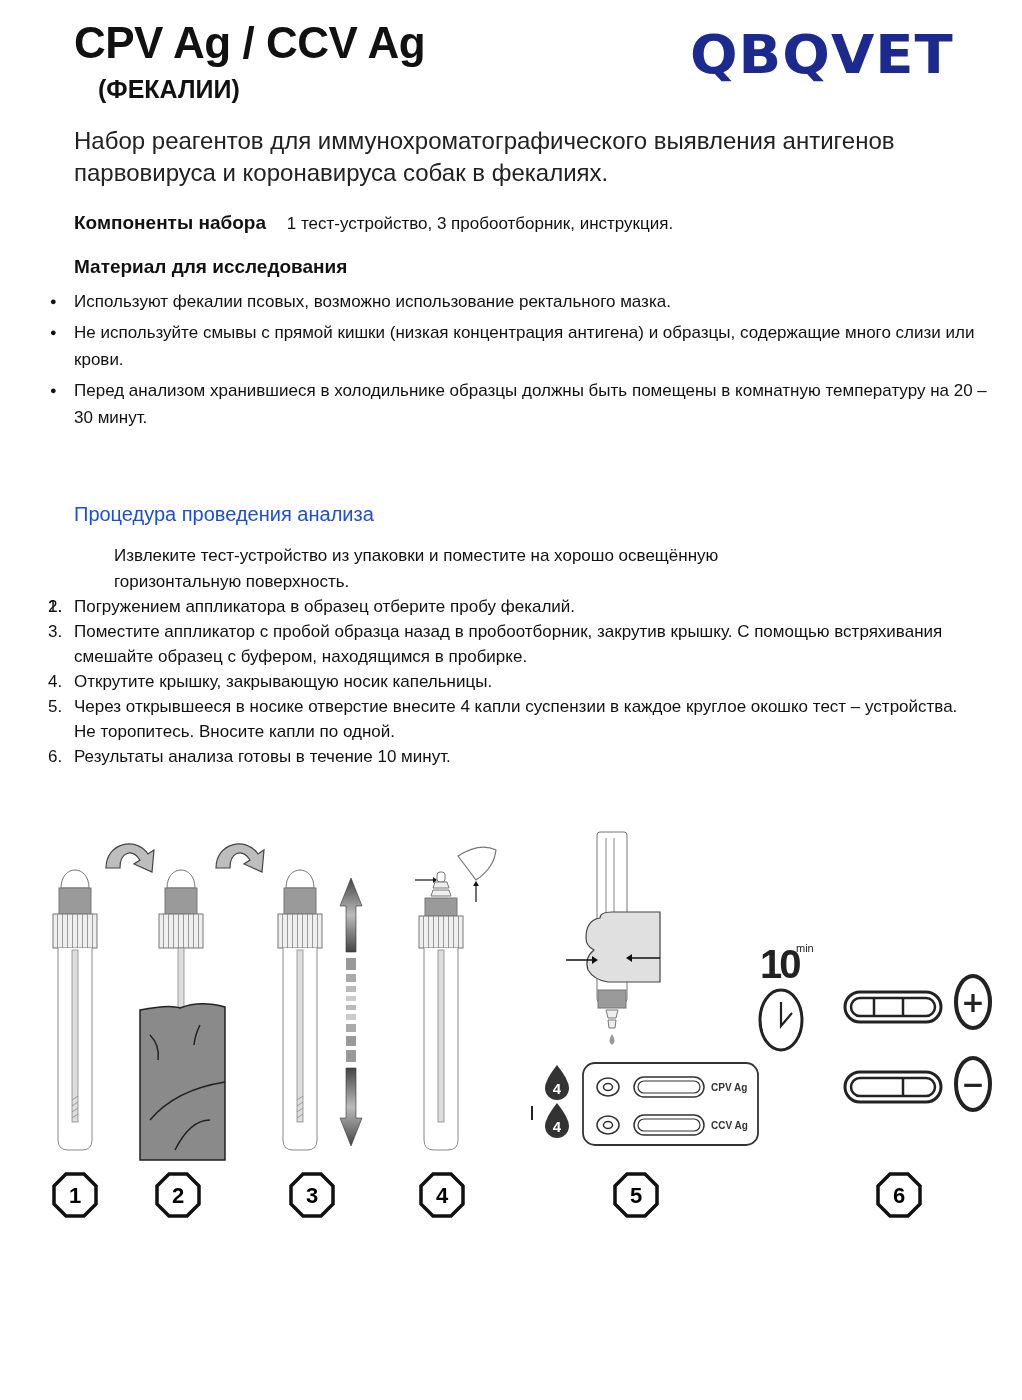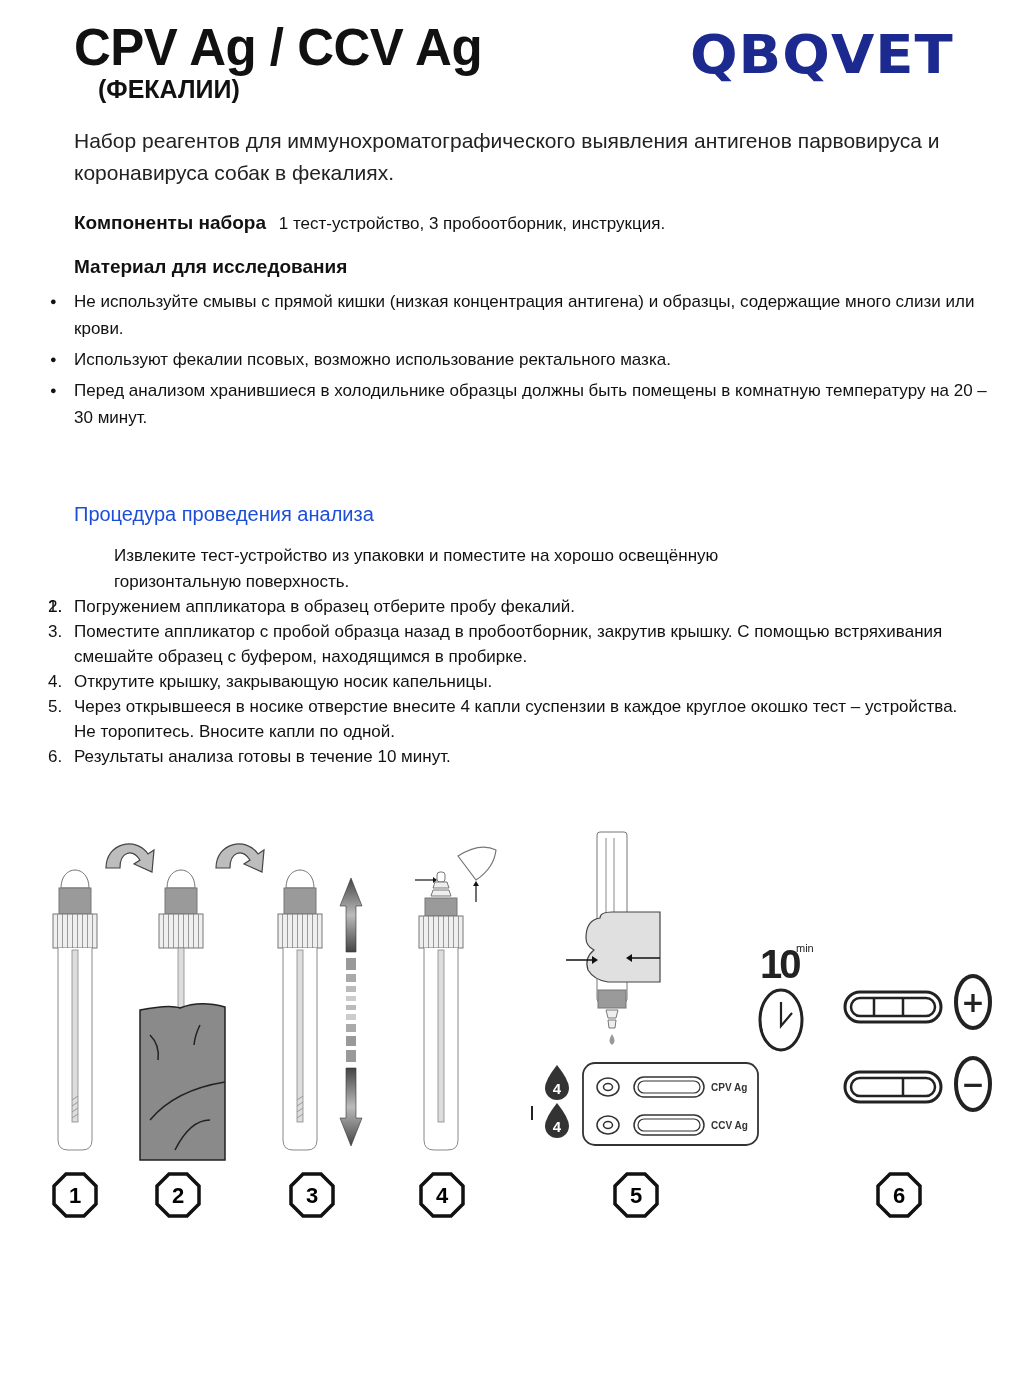--- a/index.html
+++ b/index.html
@@ -1,26 +1,26 @@
 <!DOCTYPE html>
 <html><head>
 <meta charset="utf-8">
 <style>
   * { box-sizing: border-box; margin: 0; padding: 0; }
   html, body { width: 1022px; height: 1400px; background: #ffffff; overflow: hidden; }
   body { position: relative; font-family: "Liberation Sans", sans-serif; color: #111; }
 
-  .title { position: absolute; left: 74px; top: 18px; font-size: 51px; font-weight: bold; letter-spacing: -0.5px; color: #111; }
+  .title { position: absolute; left: 74px; top: 18px; font-size: 44px; font-weight: bold; letter-spacing: -0.5px; color: #111; }
   .subtitle { position: absolute; left: 74px; top: 75px; font-size: 25px; font-weight: bold; color: #111; margin-left: 24px; }
   .logo { position: absolute; left: 690px; top: 22px; font-size: 56px; font-weight: 900; color: #1c2a8f; letter-spacing: 1px; font-family: "DejaVu Sans", sans-serif; transform: scaleY(0.95); }
 
-  .intro { position: absolute; left: 74px; top: 125px; width: 880px; font-size: 21px; line-height: 32px; color: #222; }
+  .intro { position: absolute; left: 74px; top: 125px; width: 880px; font-size: 24px; line-height: 32px; color: #222; }
 
   .components { position: absolute; left: 74px; top: 212px; font-size: 17px; color: #111; }
-  .components .label { font-weight: bold; font-size: 19px; margin-right: 8px; }
+  .components .label { font-weight: bold; font-size: 19px; margin-right: 16px; }
 
   .material-h { position: absolute; left: 74px; top: 256px; font-size: 19px; font-weight: bold; }
   .bullets { position: absolute; left: 40px; top: 288px; width: 950px; list-style: none; font-size: 17px; line-height: 27px; }
   .bullets li { position: relative; padding-left: 34px; margin-bottom: 4px; }
   .bullets li::before { content: "\25CF"; position: absolute; left: 10px; top: 0; font-size: 11px; }
 
   .proc-h { position: absolute; left: 74px; top: 503px; font-size: 20px; color: #1d4ed8; }
   .proc-intro { position: absolute; left: 74px; top: 543px; width: 720px; font-size: 17px; line-height: 26px; margin-left: 40px; }
   .steps { position: absolute; left: 44px; top: 594px; width: 930px; list-style: none; font-size: 17px; line-height: 25px; }
   .steps li { position: relative; padding-left: 30px; }
@@ -39,22 +39,22 @@
 
 <div class="intro">Набор реагентов для иммунохроматографического выявления антигенов парвовируса и коронавируса собак в фекалиях.</div>
 
 <div class="components">
   <span class="label">Компоненты набора</span>
   <span>1 тест-устройство, 3 пробоотборник, инструкция.</span>
 </div>
 
 <div class="material-h">Материал для исследования</div>
 <ul class="bullets">
+  <li>Используют фекалии псовых, возможно использование ректального мазка.</li>
   <li>Не используйте смывы с прямой кишки (низкая концентрация антигена) и образцы, содержащие много слизи или крови.</li>
-  <li>Используют фекалии псовых, возможно использование ректального мазка.</li>
   <li>Перед анализом  хранившиеся в холодильнике образцы должны быть помещены в комнатную температуру на 20 – 30 минут.</li>
 </ul>
 
 <div class="proc-h">Процедура проведения анализа</div>
 <div class="proc-intro">Извлеките тест-устройство из упаковки и поместите на хорошо освещённую горизонтальную поверхность.</div>
 <ol class="steps">
   <li><span class="num">1.</span></li>
   <li><span class="num">2.</span><span>Погружением аппликатора в образец отберите пробу фекалий.</span></li>
   <li><span class="num">3.</span><span>Поместите аппликатор с пробой образца назад в пробоотборник, закрутив крышку. С помощью встряхивания смешайте образец с буфером, находящимся в пробирке.</span></li>
   <li><span class="num">4.</span><span>Открутите крышку, закрывающую носик капельницы.</span></li>

